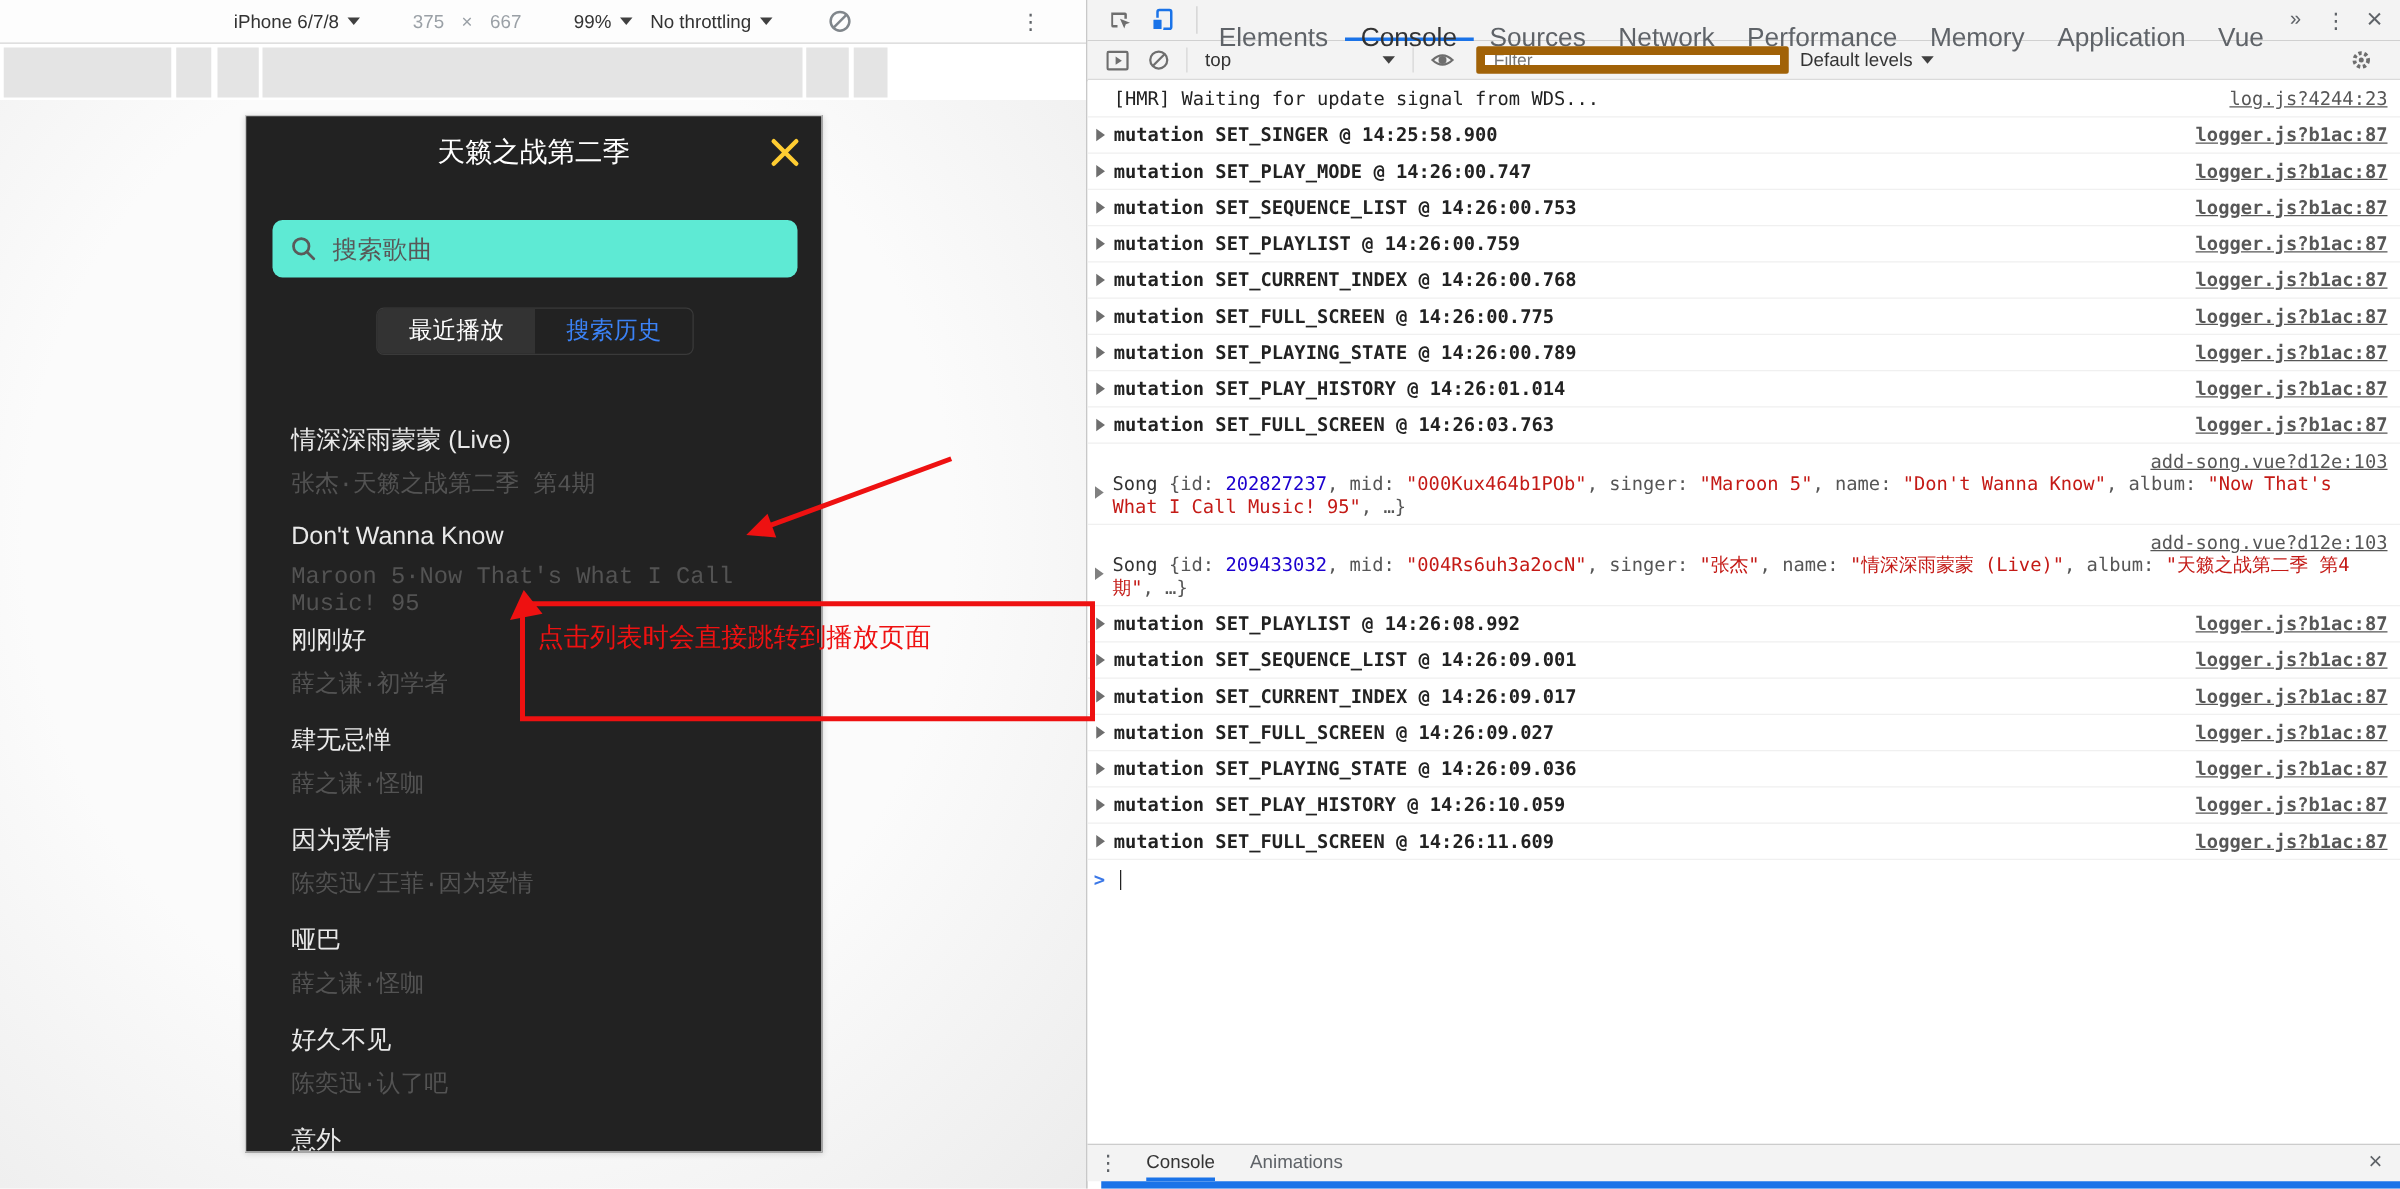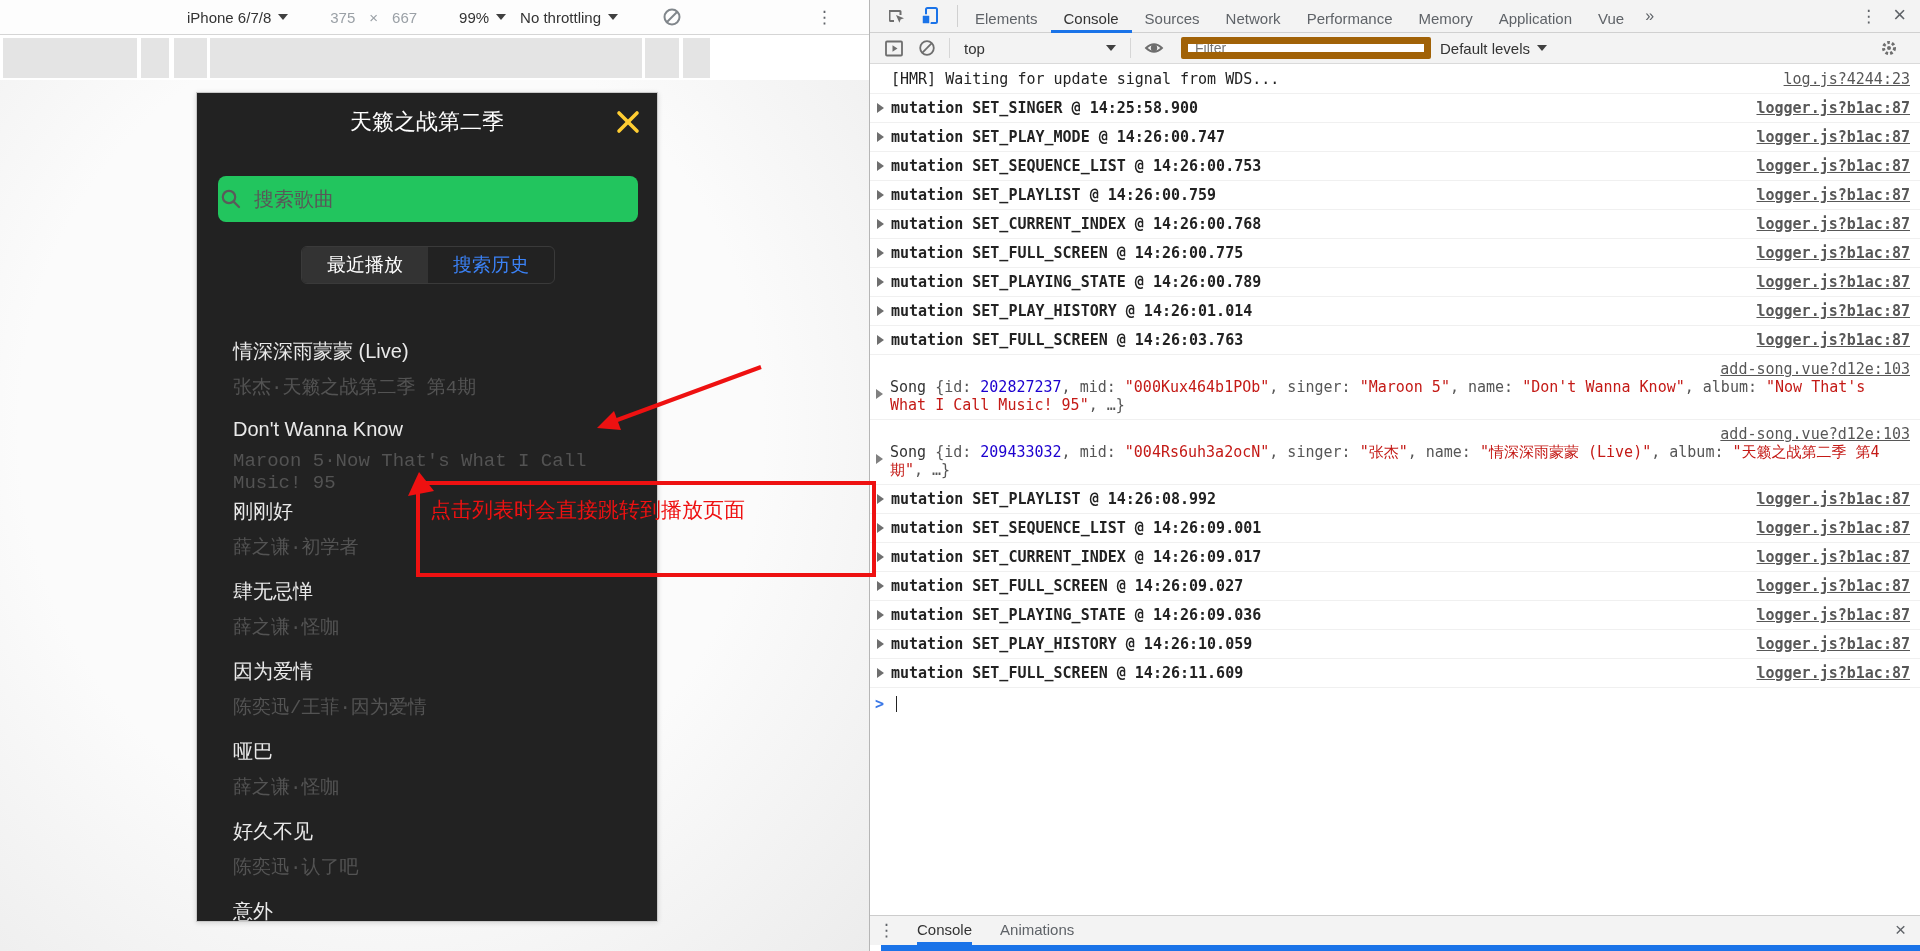--- a/index.html
+++ b/index.html
@@ -23,41 +23,41 @@
   .skeleton-box { position:absolute; top:2px; height:40px; background:#e4e4e4; }
   .canvas { position:absolute; left:0; top:80px; width:869px; height:871px;
     background:radial-gradient(ellipse at 45% 40%, #fbfbfb 55%, #ececec 100%); }
 
   
   .phone { position:absolute; left:196px; top:12px; width:462px; height:830px; background:#222;
     border:1px solid #c9c9c9; box-shadow:0 1px 5px rgba(0,0,0,.14); overflow:hidden; }
   .app-header { position:relative; height:56px; }
   .app-title { text-align:center; line-height:58px; font-size:22px; color:#ffffff; }
   .close-x { position:absolute; right:16px; top:16px; width:26px; height:26px; cursor:pointer; }
-  .search-box { position:absolute; left:21px; top:83px; width:420px; height:46px; background:#22c55e;
-    border-radius:8px; display:flex; align-items:center; padding-left:2px; }
+  .search-box { position:absolute; left:21px; top:83px; width:420px; height:46px; background:#5eead4;
+    border-radius:8px; display:flex; align-items:center; padding-left:14px; }
   .search-ph { font-size:20px; color:#585858; margin-left:12px; }
   .switches { position:absolute; left:104px; top:153px; width:254px; height:38px;
     border:1px solid #3a3a3a; border-radius:6px; display:flex; }
   .switch-item { width:126px; text-align:center; line-height:36px; font-size:19px; color:#3b82f6;
     cursor:pointer; }
   .switch-item.active { background:#333; color:#fff; border-radius:5px 0 0 5px; }
   .song-list { position:absolute; left:36px; top:245px; right:30px; list-style:none; }
   .song-item { height:80px; cursor:pointer; }
   .song-name { font-size:20px; color:#e9e9e9; }
   .song-desc { font-size:19px; color:#535353; margin-top:9px;font-family:Liberation Mono, monospace; }
 
   
   .right-pane { position:absolute; left:869px; top:0; width:1051px; height:951px; background:#fff;
     border-left:1px solid #b6b6b6; }
   .tabbar { height:33px; background:#f3f3f3; border-bottom:1px solid #d0d0d0;
     display:flex; align-items:center; }
   .tb-icons { display:flex; align-items:center; padding:0 6px 0 9px; }
   .tb-sep { width:1px; height:22px; background:#d0d0d0; margin:0 4px; }
-  .tab { padding:4px 13px; font-size:15px; color:#5f6368; line-height:30px; height:33px; cursor:pointer;
+  .tab { padding:16px 13px; font-size:21px; color:#5f6368; line-height:30px; height:33px; cursor:pointer;
     white-space:nowrap; }
   .tab.active { color:#333; box-shadow:inset 0 -3px 0 #1a73e8; }
   .tab-more { padding:0 8px; font-size:16px; color:#5f6368; cursor:pointer; }
   .tabbar-right { margin-left:auto; display:flex; align-items:center; }
   .v3dots { font-size:17px; color:#5f6368; padding:0 10px; cursor:pointer; }
   .x-close { font-size:22px; color:#5f6368; padding:0 14px 2px 6px; cursor:pointer; }
 
   .console-toolbar { height:31px; background:#f3f3f3; border-bottom:1px solid #dadada;
     display:flex; align-items:center; padding:0 8px; }
   .ct-icon { margin:0 7px; display:flex; align-items:center; cursor:pointer; }

